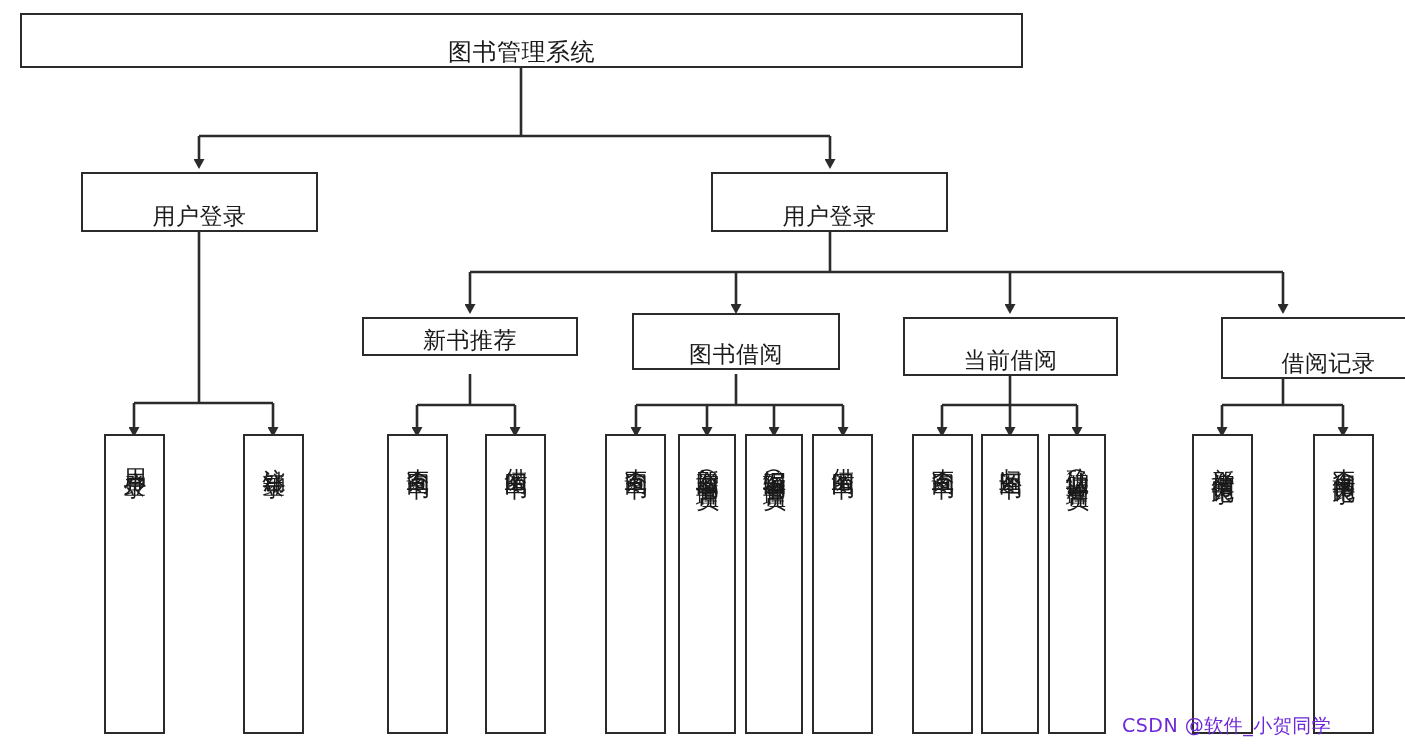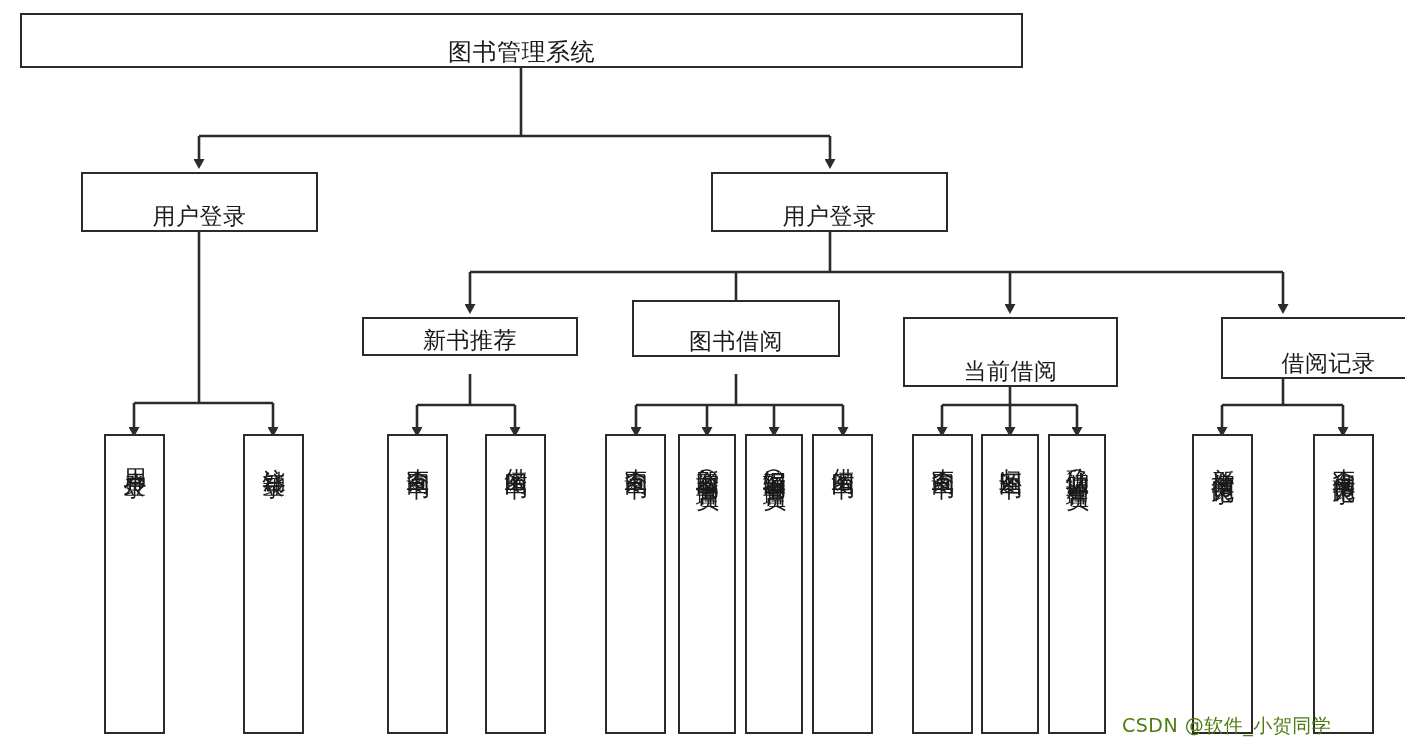--- a/index.html
+++ b/index.html
@@ -51,21 +51,21 @@
     font-size:23px;
     line-height:1.04;
     letter-spacing:3px;
     white-space:nowrap;
   }
 
   .watermark{
     position:absolute;
     left:1122px; top:713px;
     font-size:19px;
-    color:#4d7c0f;
+    color:#6d28d9;
     letter-spacing:0.5px;
     white-space:nowrap;
     z-index:5;
     pointer-events:none;
   }
 </style>
 </head>
 <body>
 
 <div id="canvas">
@@ -127,24 +127,24 @@
   <div class="node horiz" style="left:81px;top:172px;width:237px;height:60px;">
     <span class="label">用户登录</span>
   </div>
   <div class="node horiz" style="left:711px;top:172px;width:237px;height:60px;">
     <span class="label">用户登录</span>
   </div>
 
   <div class="node horiz" style="left:362px;top:317px;width:216px;height:39px;">
     <span class="label">新书推荐</span>
   </div>
-  <div class="node horiz" style="left:632px;top:300px;width:208px;height:57px;">
+  <div class="node horiz" style="left:632px;top:313px;width:208px;height:57px;">
     <span class="label">图书借阅</span>
   </div>
-  <div class="node horiz" style="left:903px;top:317px;width:215px;height:70px;">
+  <div class="node horiz" style="left:903px;top:317px;width:215px;height:59px;">
     <span class="label">当前借阅</span>
   </div>
   <div class="node horiz" style="left:1175px;top:317px;width:215px;height:62px;margin-left:46px;">
     <span class="label">借阅记录</span>
   </div>
 
   <div class="node vert" style="left:104px;top:434px;width:61px;height:300px;">
     <span class="label">用户登录</span>
   </div>
   <div class="node vert" style="left:243px;top:434px;width:61px;height:300px;">

